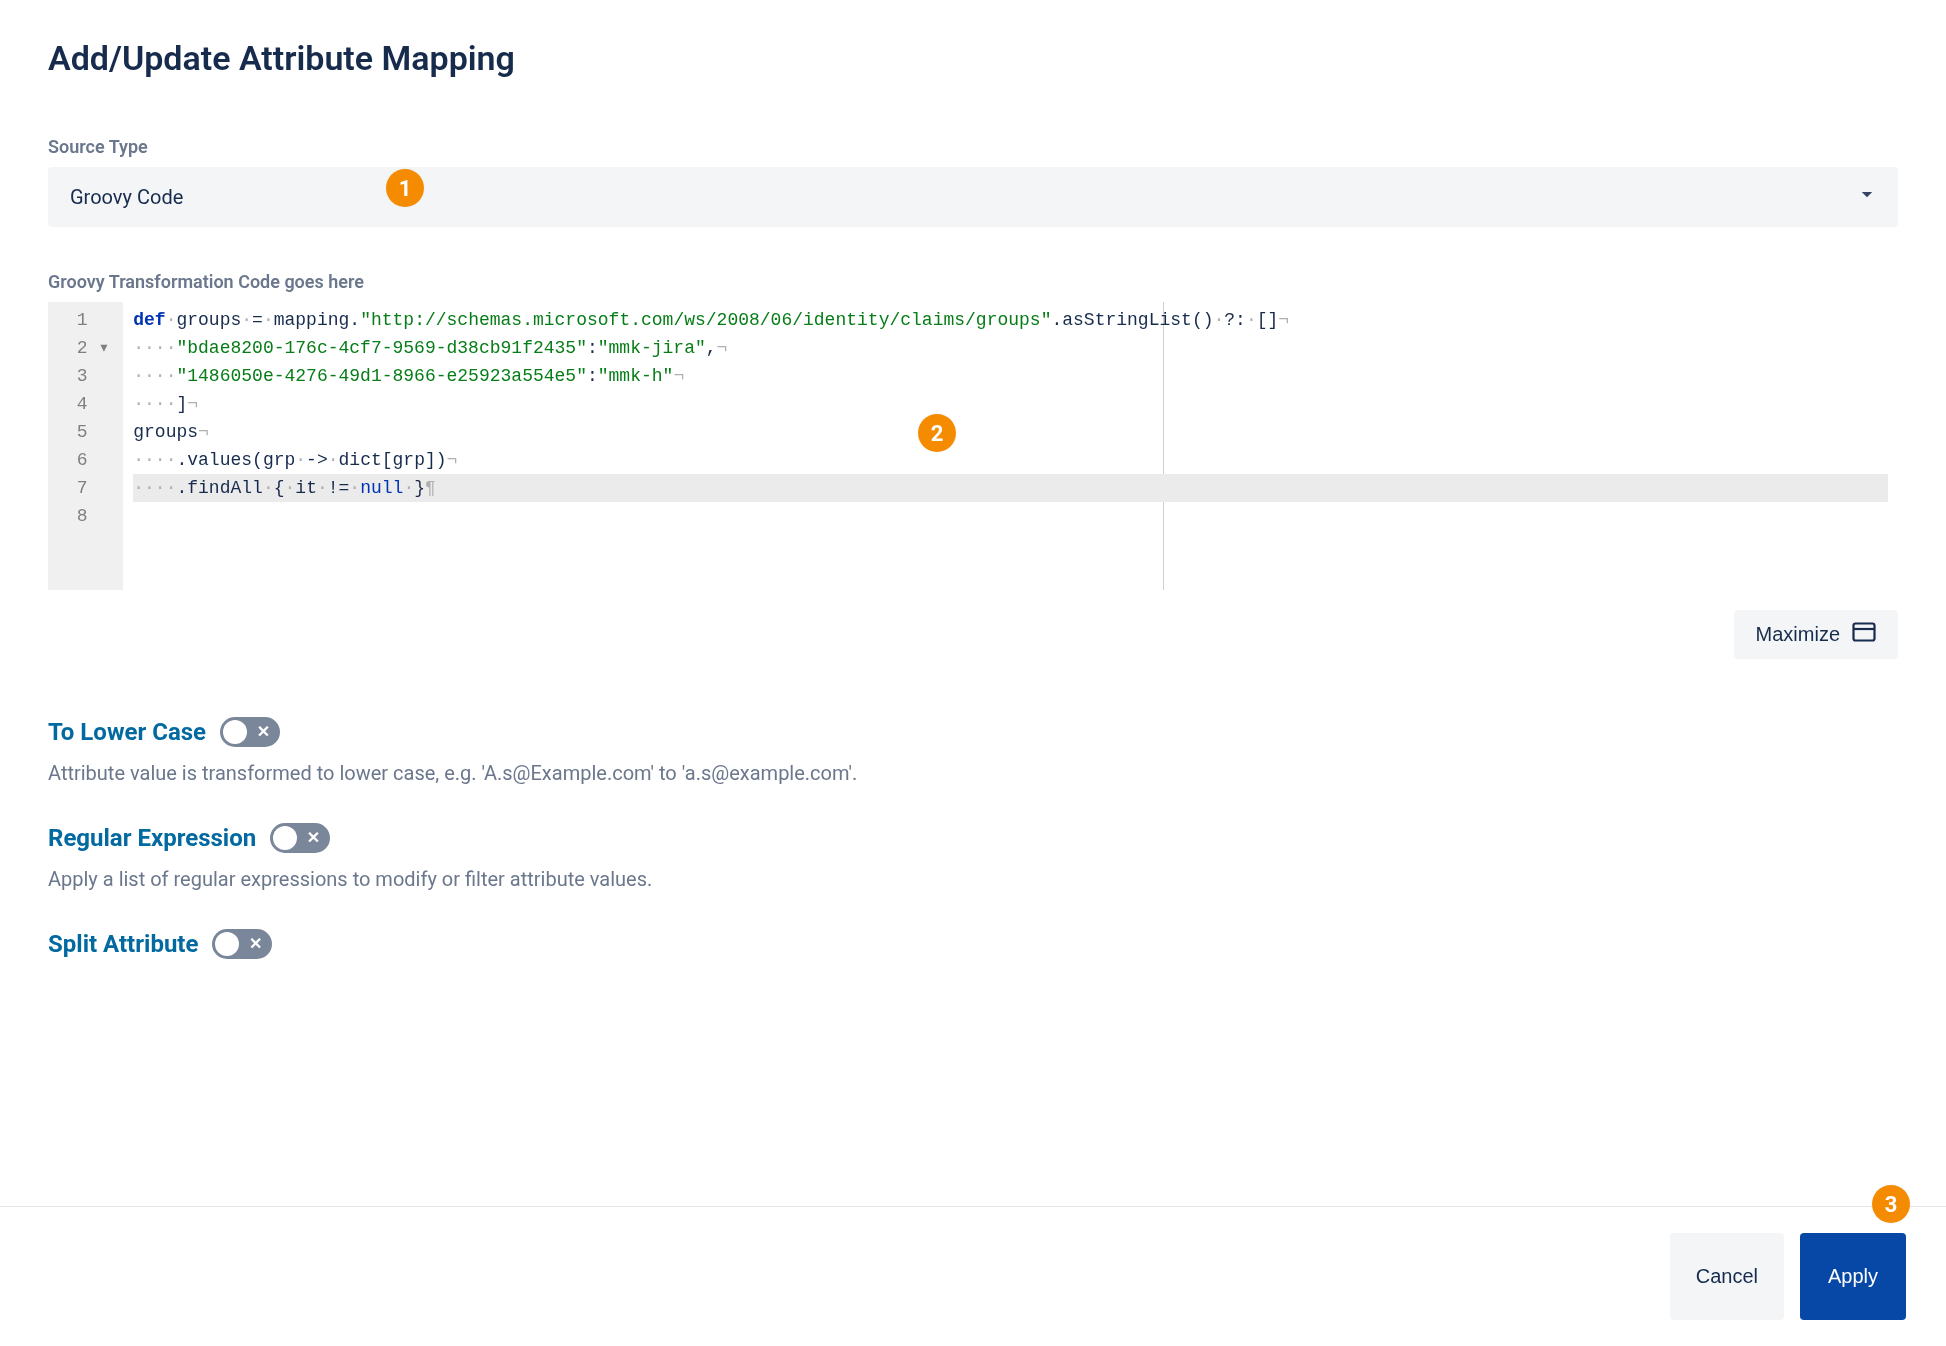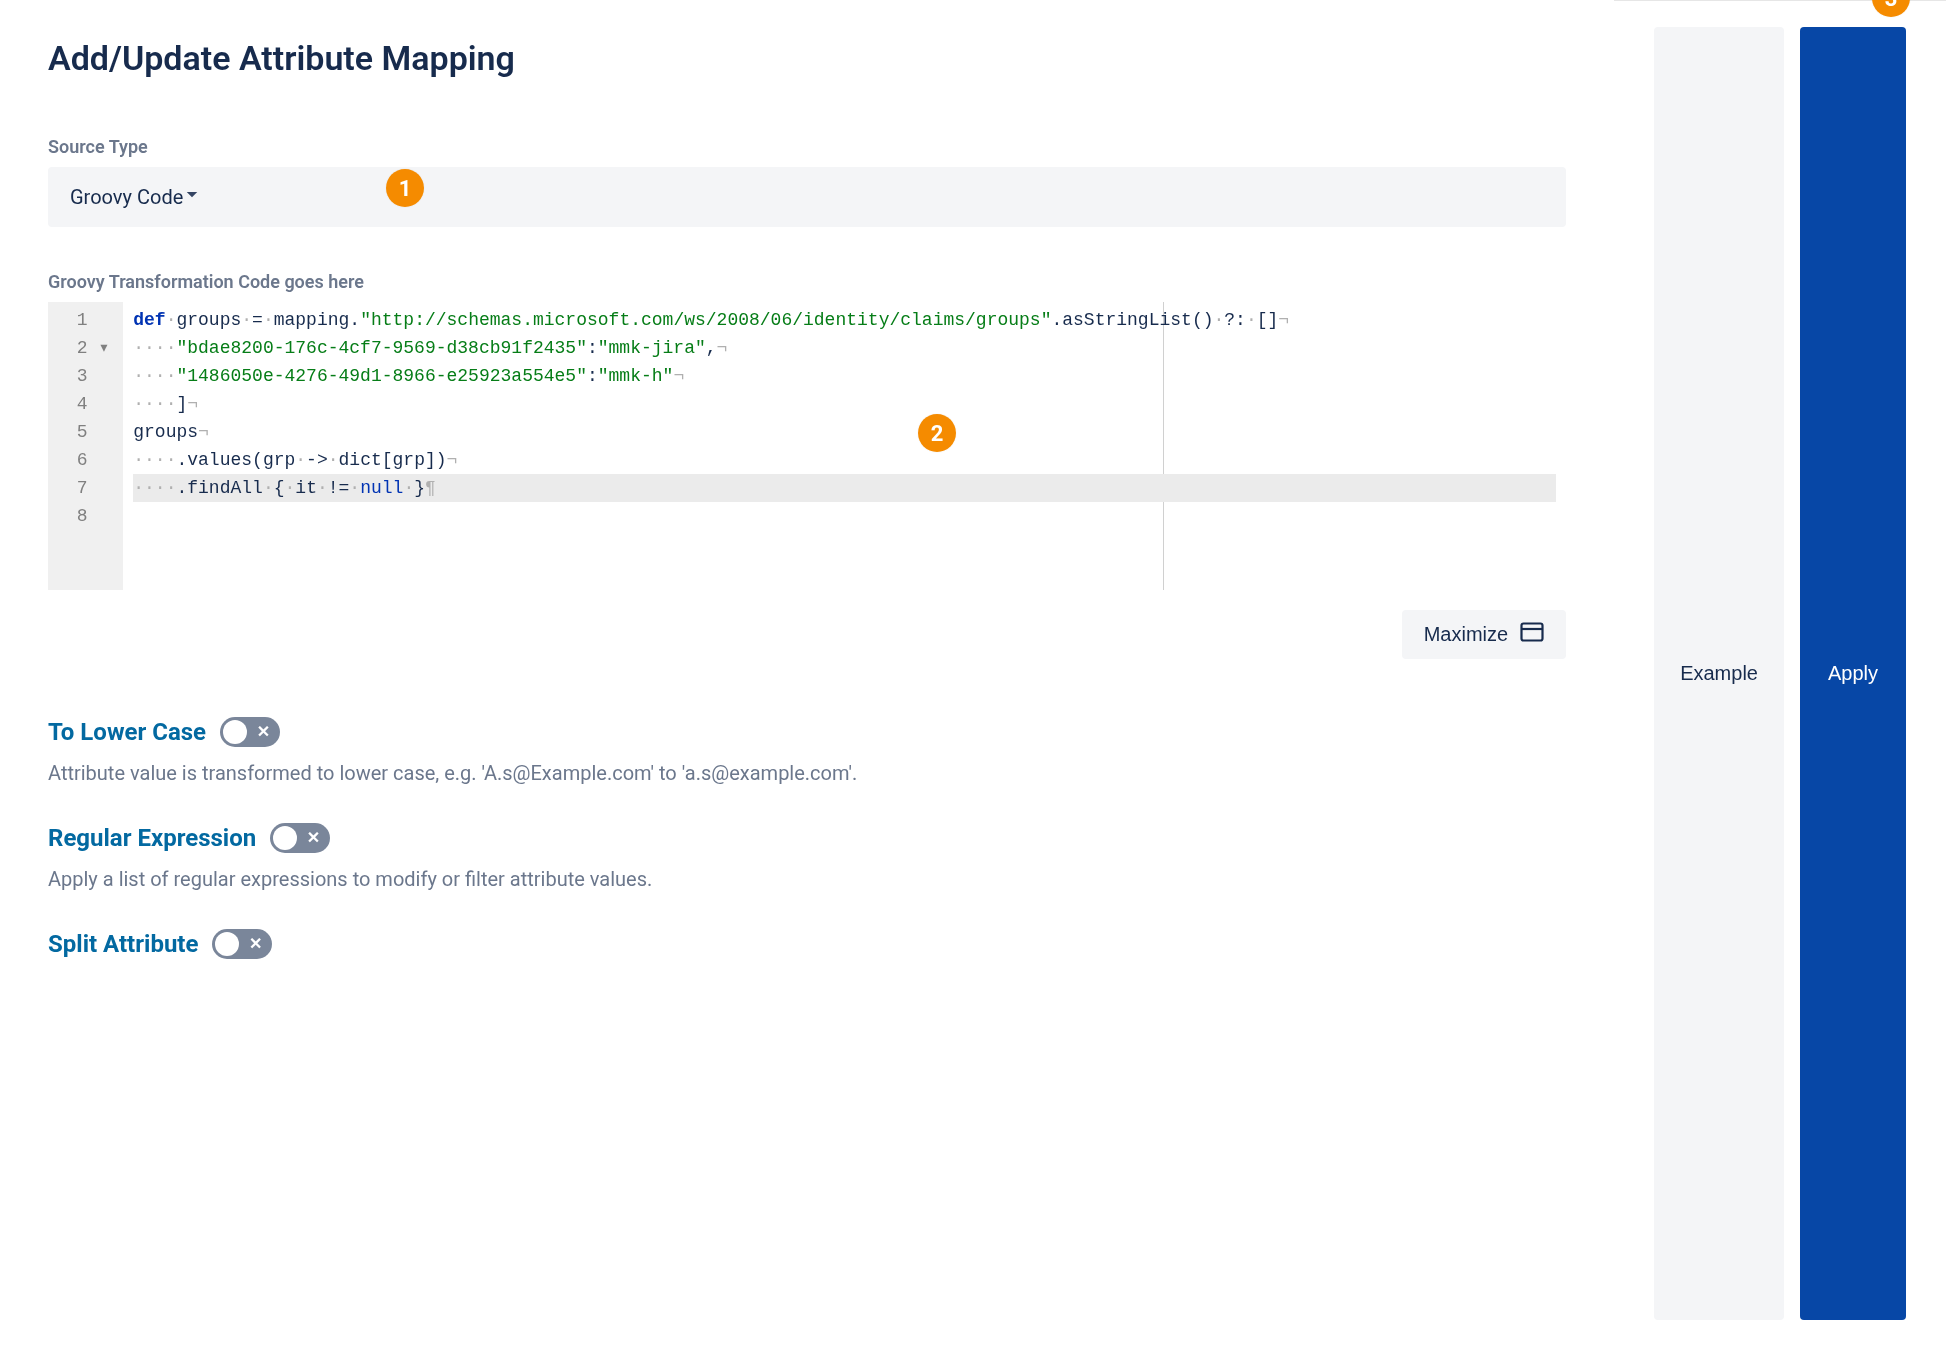--- a/index.html
+++ b/index.html
@@ -4,21 +4,21 @@
 <style>
   * { box-sizing: border-box; margin: 0; padding: 0; }
   html, body {
     font-family: -apple-system, BlinkMacSystemFont, "Segoe UI", Roboto, Helvetica, Arial, sans-serif;
     background: #fff;
     color: #172b4d;
     height: 100%;
   }
   .wrapper {
     display: flex;
-    flex-direction: row;
+    flex-direction: column;
     height: 100vh;
     position: relative;
   }
   .content-scroll {
     flex: 1;
     overflow-y: auto;
     padding: 38px 48px 20px 48px;
   }
   .content-scroll::-webkit-scrollbar { width: 14px; }
   .content-scroll::-webkit-scrollbar-track { background: transparent; }
@@ -47,20 +47,21 @@
   .select {
     width: 100%;
     background: #f4f5f7;
     border: none;
     border-radius: 4px;
     padding: 18px 22px;
     font-size: 20px;
     color: #172b4d;
     display: flex;
     align-items: center;
+    justify-content: space-between;
     cursor: pointer;
   }
   .chevron-down svg { width: 18px; height: 18px; fill: #344563; }
 
   .callout {
     position: absolute;
     width: 38px; height: 38px;
     border-radius: 50%;
     background: #f58b00;
     color: #fff;
@@ -296,16 +297,16 @@
           <div class="knob"></div>
           <span class="x-mark">✕</span>
         </div>
       </div>
     </div>
 
   </div>
 
   <div class="footer">
     <div class="callout" style="right:36px; top:-22px;">3</div>
-    <button class="btn-cancel">Example</button>
+    <button class="btn-cancel">Cancel</button>
     <button class="btn-apply">Apply</button>
   </div>
 </div>
 
 </body></html>

